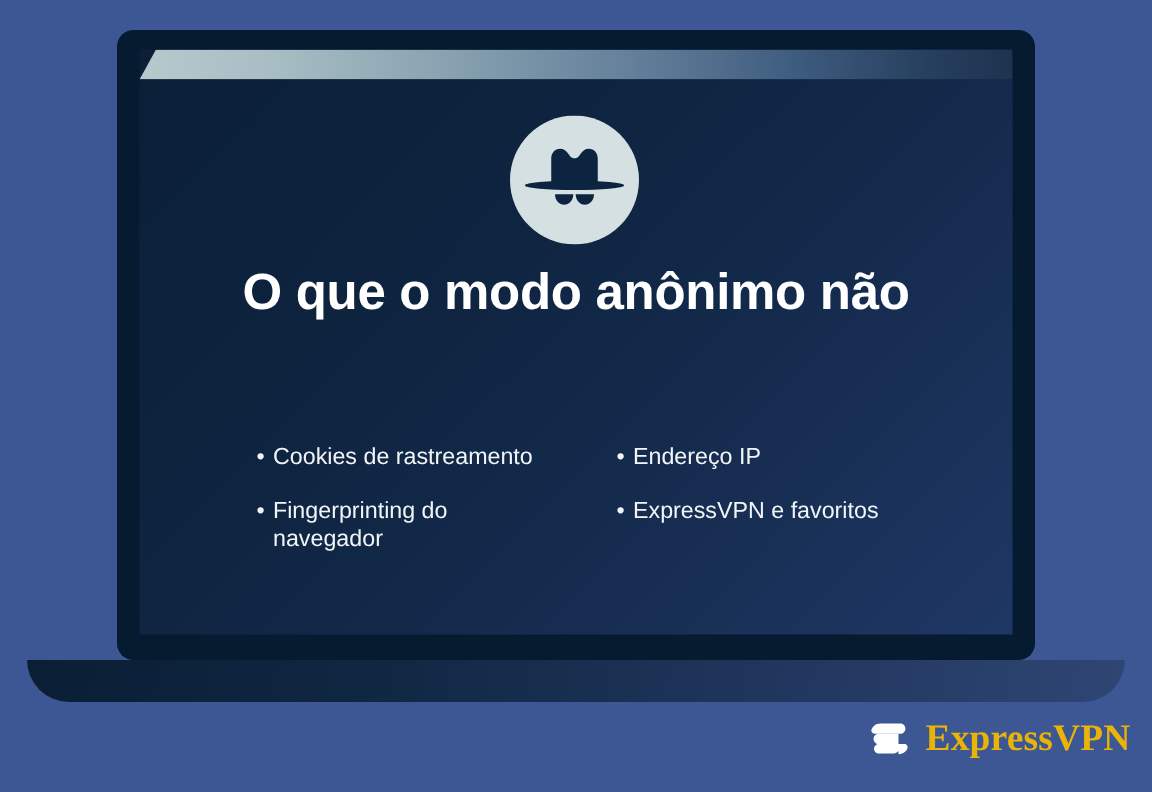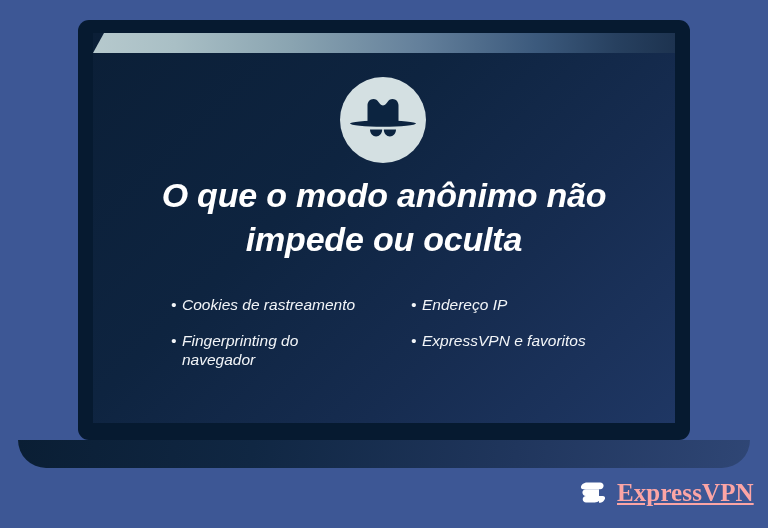--- a/index.html
+++ b/index.html
@@ -45,21 +45,20 @@
 
   .screen {
     position: absolute;
     left: 93px;
     top: 33px;
     width: 582px;
     height: 390px;
     overflow: hidden;
     background:
       linear-gradient(135deg, #0b1f37 0%, #0e2440 38%, #162c50 68%, #1f3764 100%);
-    font-style: italic;
   }
 
   
   .screen-glare {
     position: absolute;
     left: 0;
     top: 0;
     width: 582px;
     height: 20px;
     background: linear-gradient(90deg,
@@ -149,27 +148,26 @@
     gap: 9px;
   }
 
   .brand-mark {
     width: 30px;
     height: 30px;
     flex: 0 0 auto;
   }
 
   .brand-name {
-    color: #fca5a5;
+    color: #eab308;
     font-family: "Liberation Serif", serif;
     font-size: 25px;
     line-height: 25px;
     font-weight: bold;
     letter-spacing: 0.1px;
-    text-decoration: underline;
   }
 </style>
 </head>
 <body>
 
 <div class="stage">
 
   <div class="laptop-lid"></div>
 
   <div class="screen">
@@ -183,21 +181,20 @@
           <circle cx="43" cy="43" r="43" fill="#d4e0e2"></circle>
           <path d="M27.5 45 V28.5 c0-3.6 2.6-6.4 5.8-6.4 c2.6 0 4 1.3 5.2 2.9 l1.6 2.1 c1.4 1.9 4.4 1.9 5.8 0 l1.6-2.1 c1.2-1.6 2.6-2.9 5.2-2.9 c3.2 0 5.8 2.8 5.8 6.4 V45 Z" fill="#0c2440"></path>
           <ellipse cx="43" cy="46.6" rx="33" ry="3.1" fill="#0c2440"></ellipse>
           <path d="M30 52.5 h12.2 a0 0 0 0 1 0 0 c0 4.1-2.8 7-6.1 7 c-3.3 0-6.1-2.9-6.1-7 Z" fill="#0c2440"></path>
           <path d="M43.8 52.5 h12.2 c0 4.1-2.8 7-6.1 7 c-3.3 0-6.1-2.9-6.1-7 Z" fill="#0c2440"></path>
         </svg>
       </div>
 
       <div class="headline">
         <div>O que o modo anônimo não</div>
-        <div>impede ou oculta</div>
       </div>
 
       <div class="bullets">
 
         <div class="bullet-col">
           <div class="bullet-item">
             <span class="bullet-dot">•</span>
             <span class="bullet-text">Cookies de rastreamento</span>
           </div>
           <div class="bullet-item">

